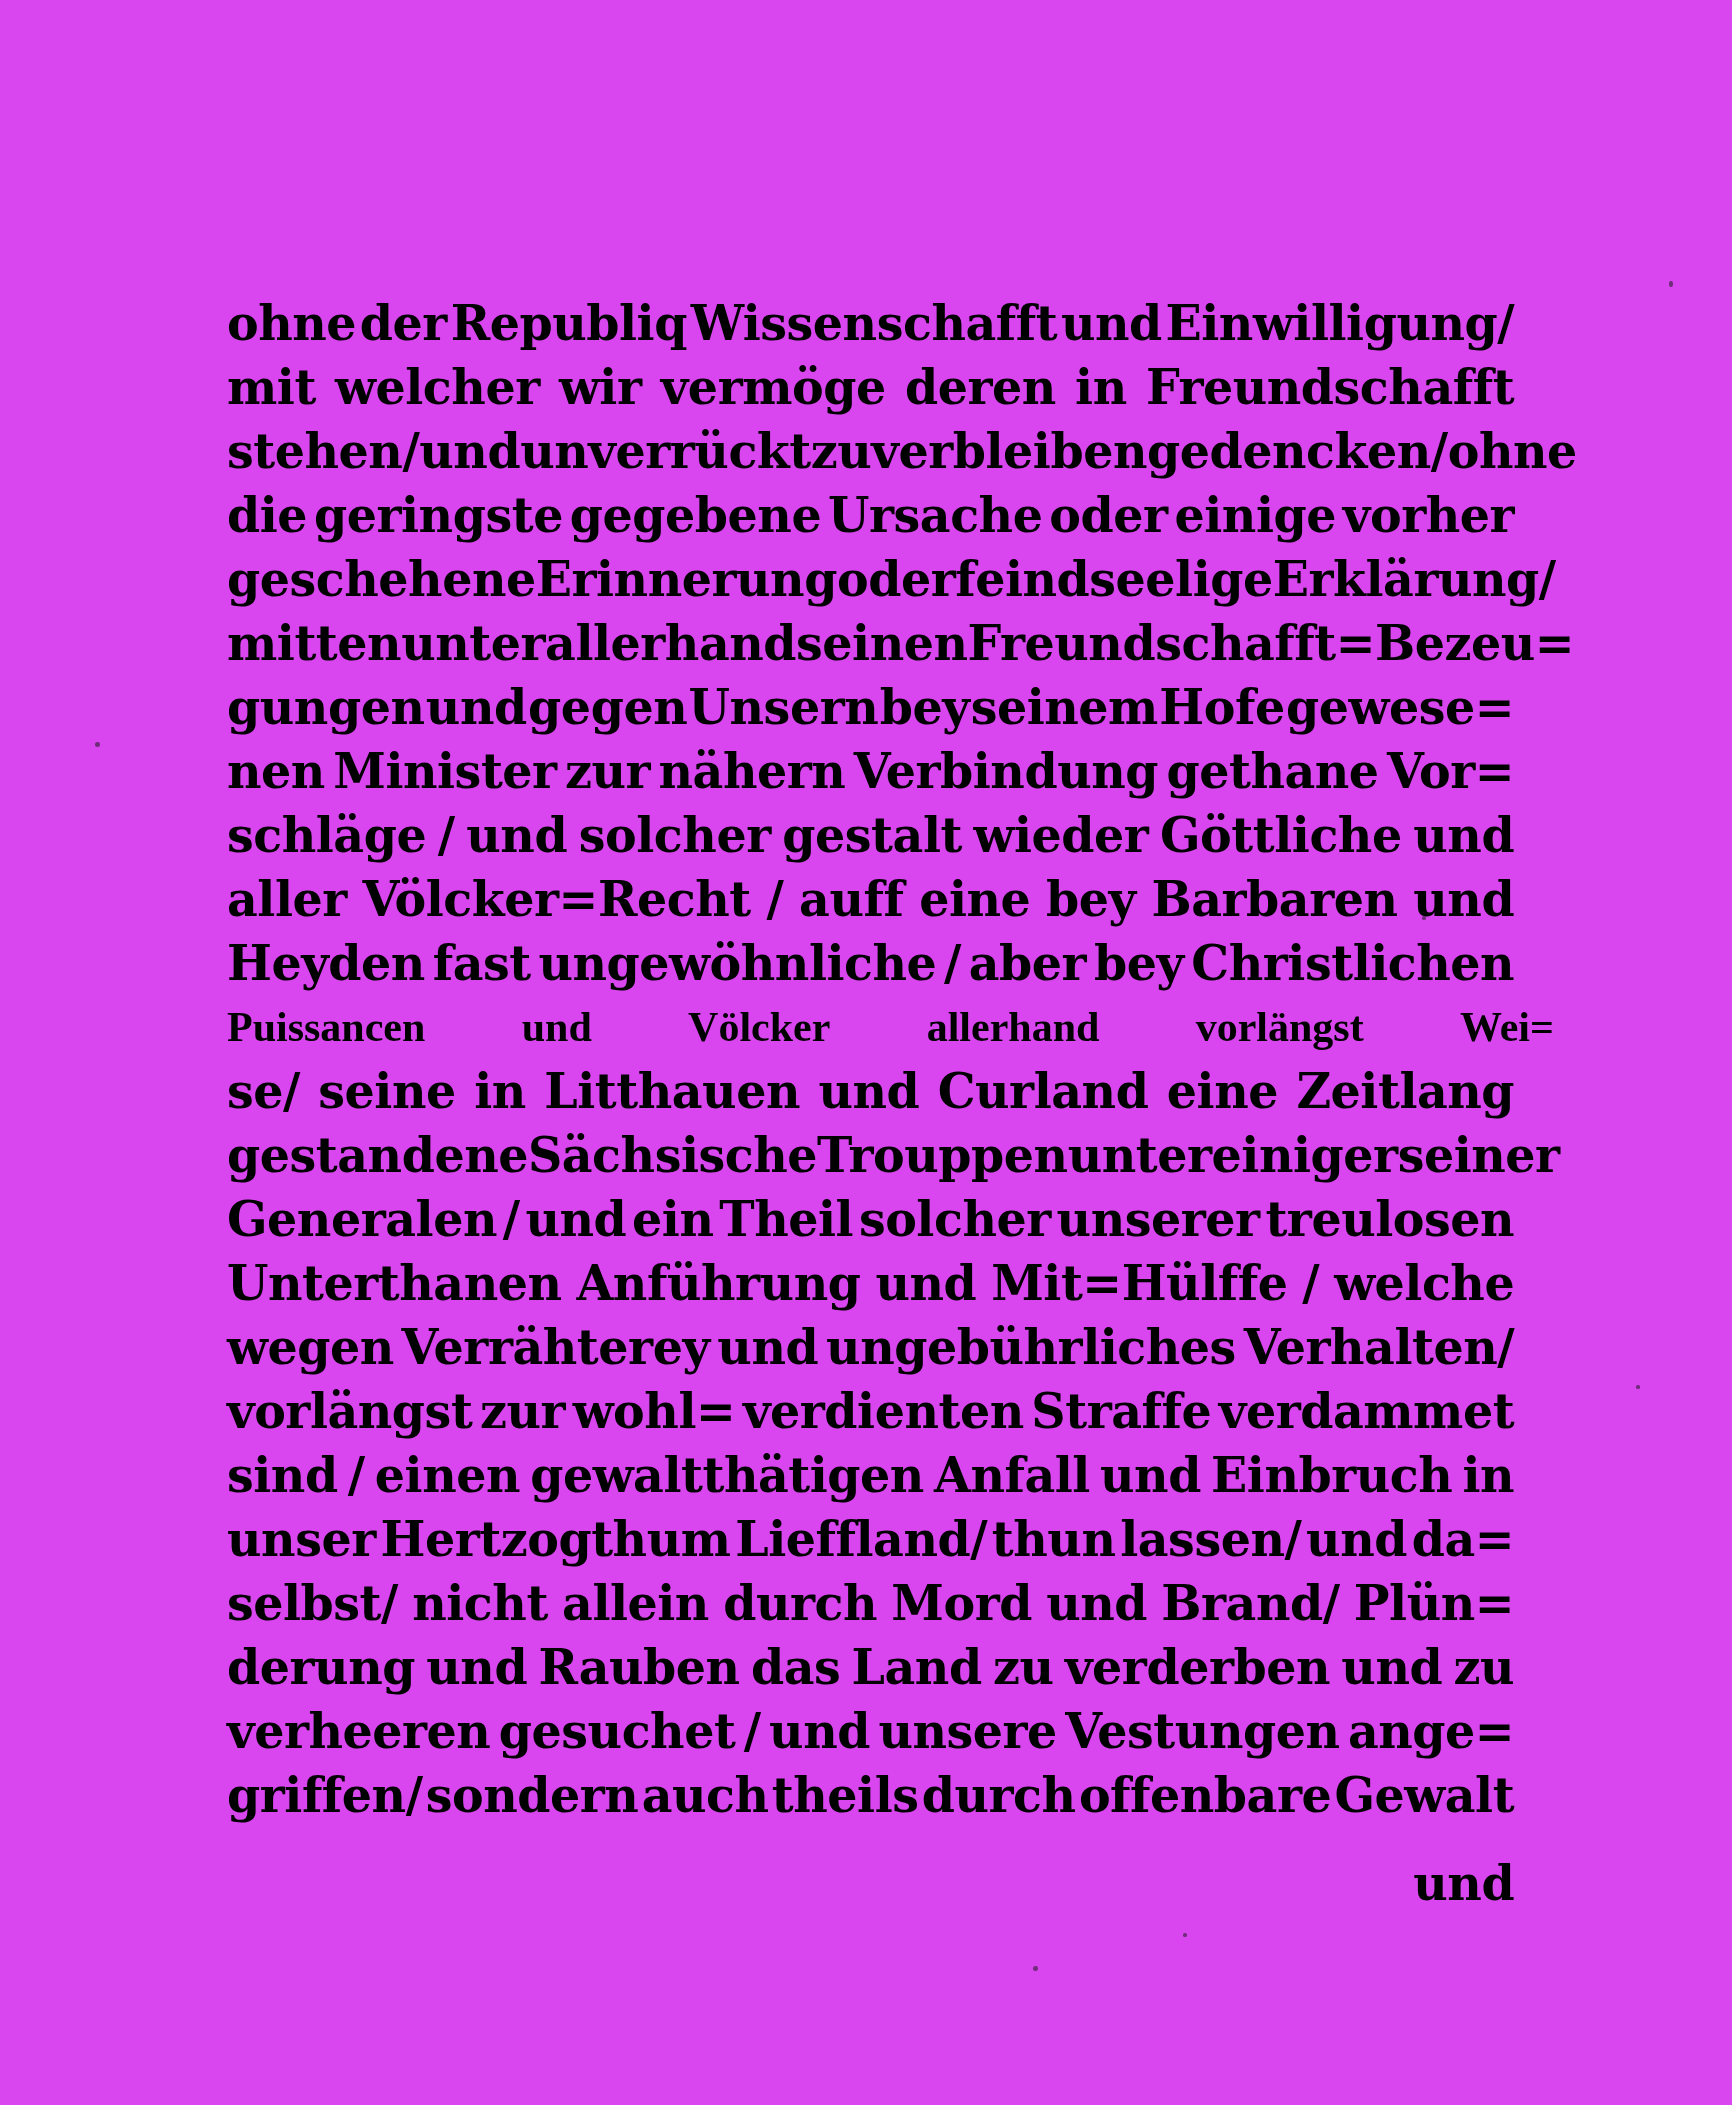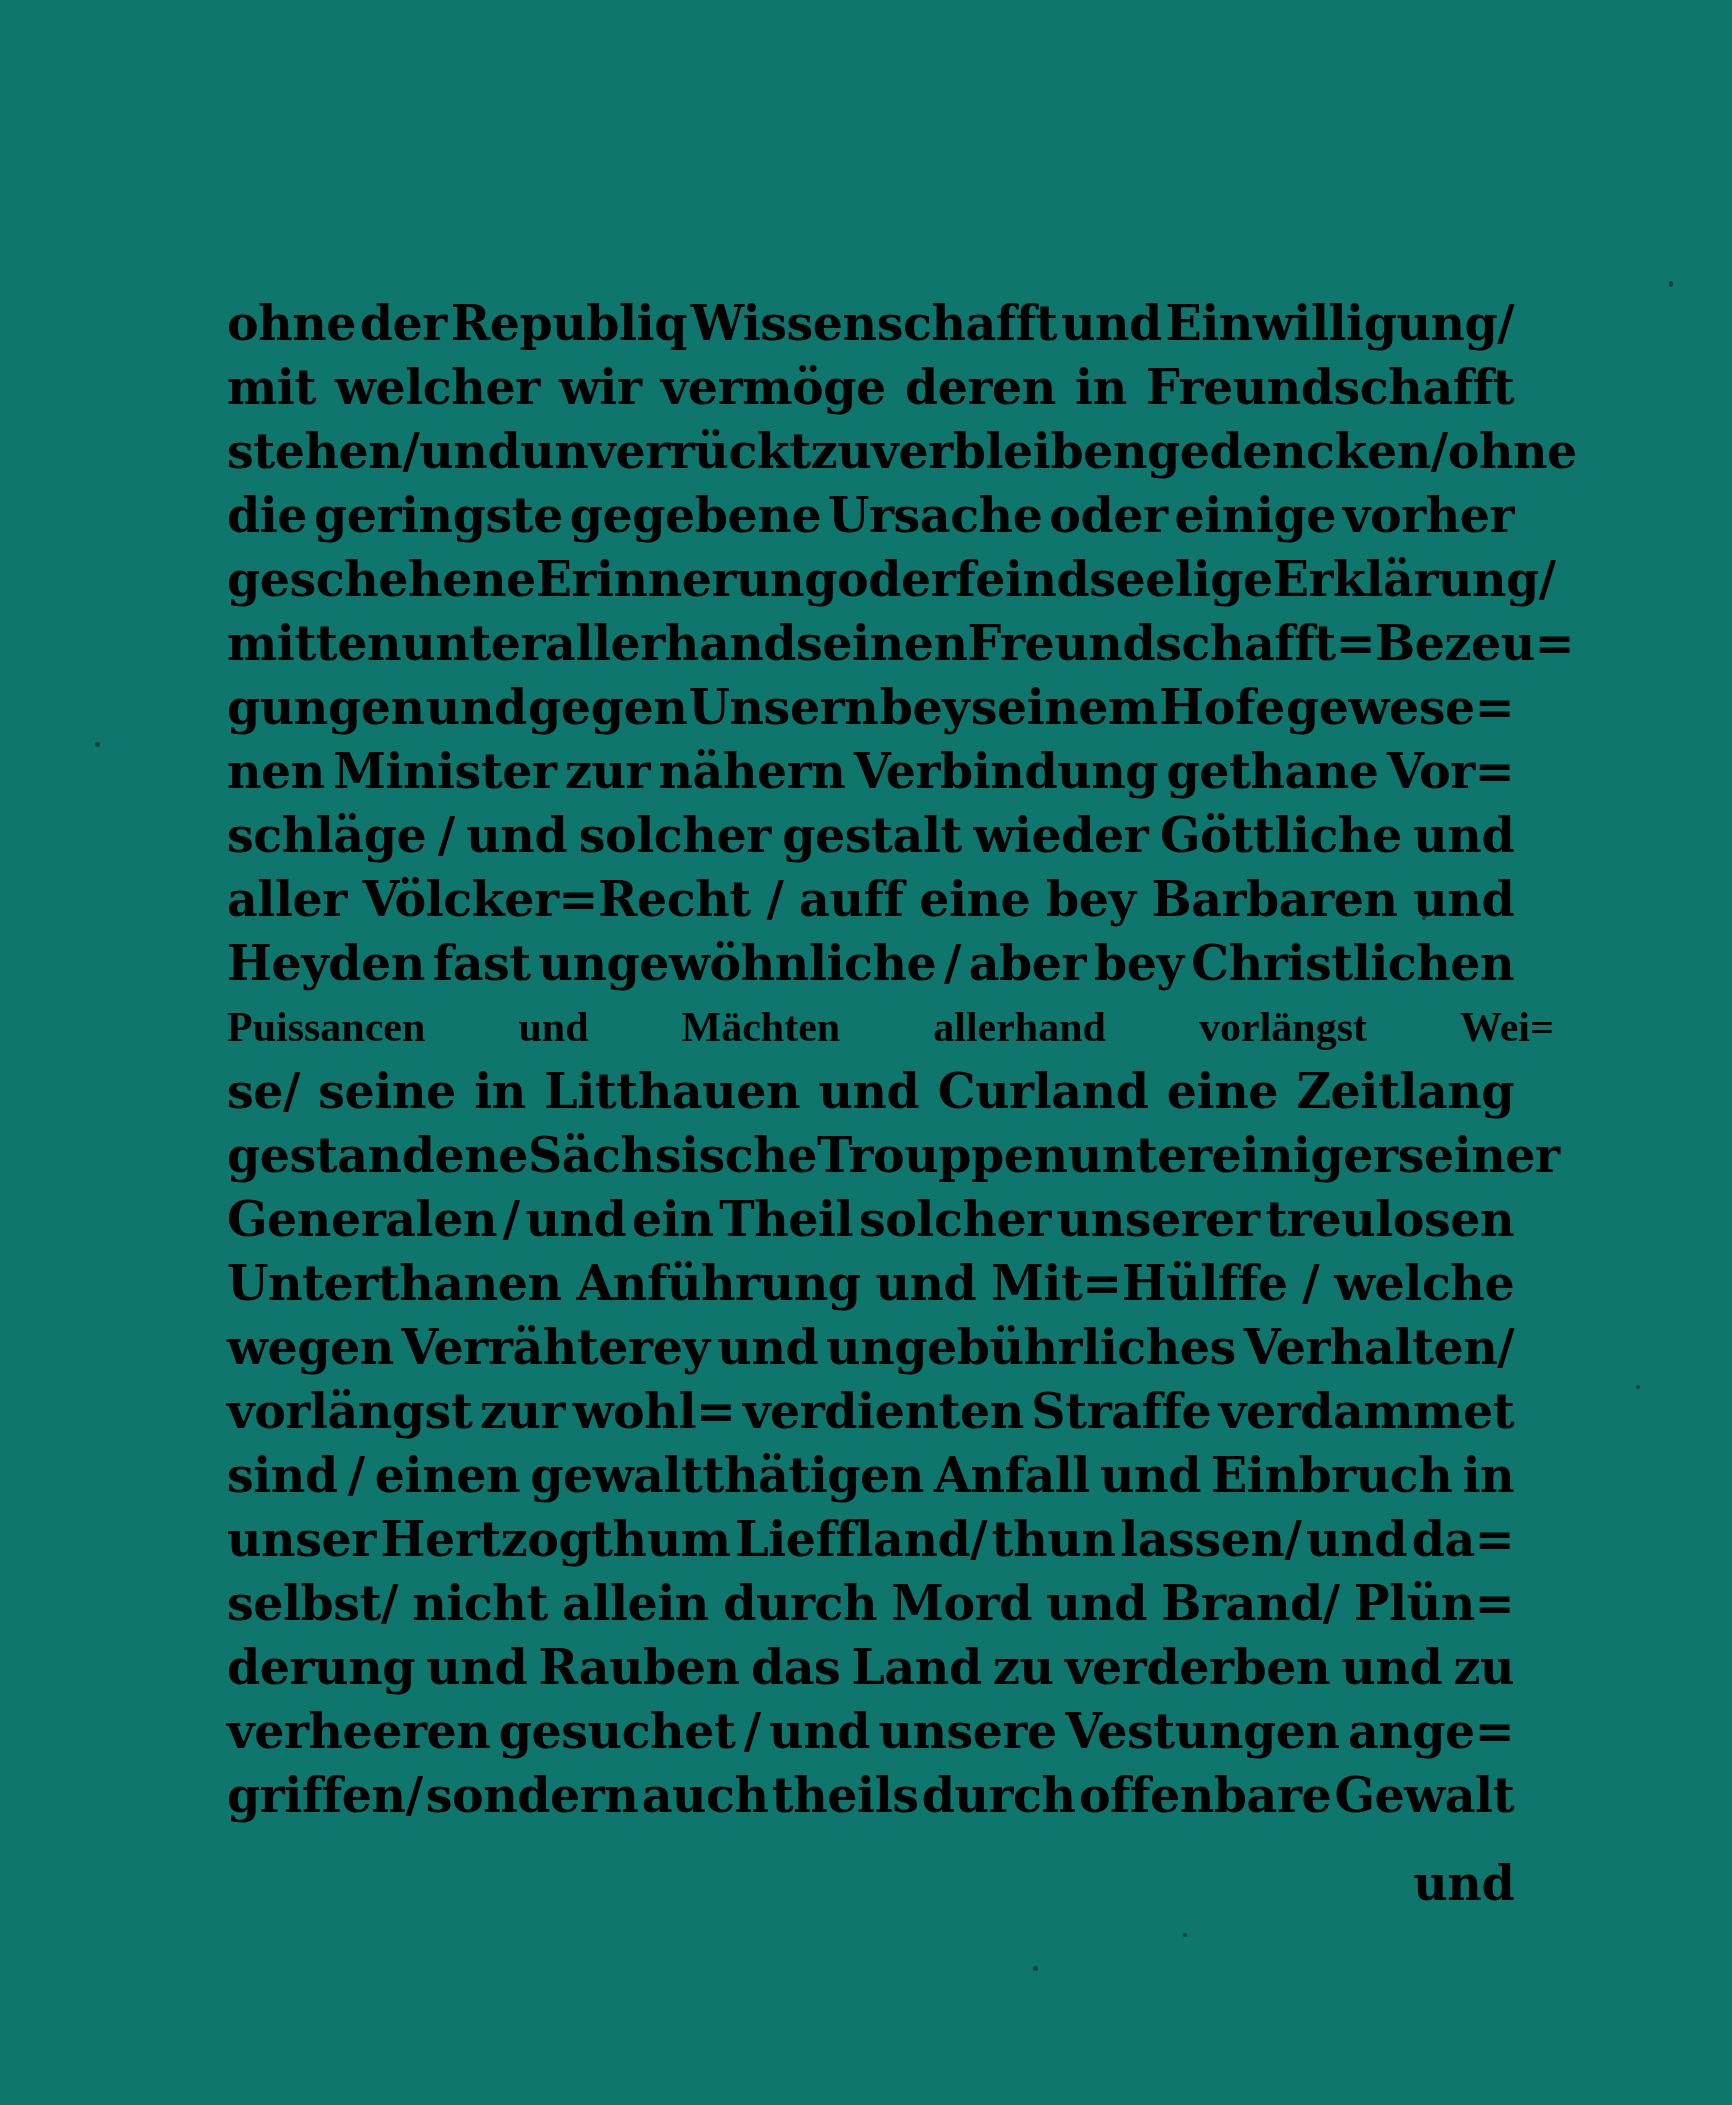--- a/index.html
+++ b/index.html
@@ -6,21 +6,21 @@
   html, body {
     margin: 0;
     padding: 0;
     background: #ffffff;
   }
 
   #page {
     position: relative;
     width: 1732px;
     height: 2105px;
-    background: #0f766e;
+    background: #d946ef;
     overflow: hidden;
     font-family: "DejaVu Serif", "Liberation Serif", serif;
   }
 
   
   .speckle {
     position: absolute;
     background: #1a1a1a;
     border-radius: 50%;
     opacity: .55;
@@ -181,21 +181,21 @@
         <span>ungewöhnliche</span>
         <span>/</span>
         <span>aber</span>
         <span>bey</span>
         <span>Christlichen</span>
       </div>
 
     <div class="line justify roman">
         <span>Puissancen</span>
         <span>und</span>
-        <span>Mächten</span>
+        <span>Völcker</span>
         <span>allerhand</span>
         <span>vorlängst</span>
         <span>Wei=</span>
       </div>
 
     <div class="line justify">
         <span>se/</span>
         <span>seine</span>
         <span>in</span>
         <span>Litthauen</span>

